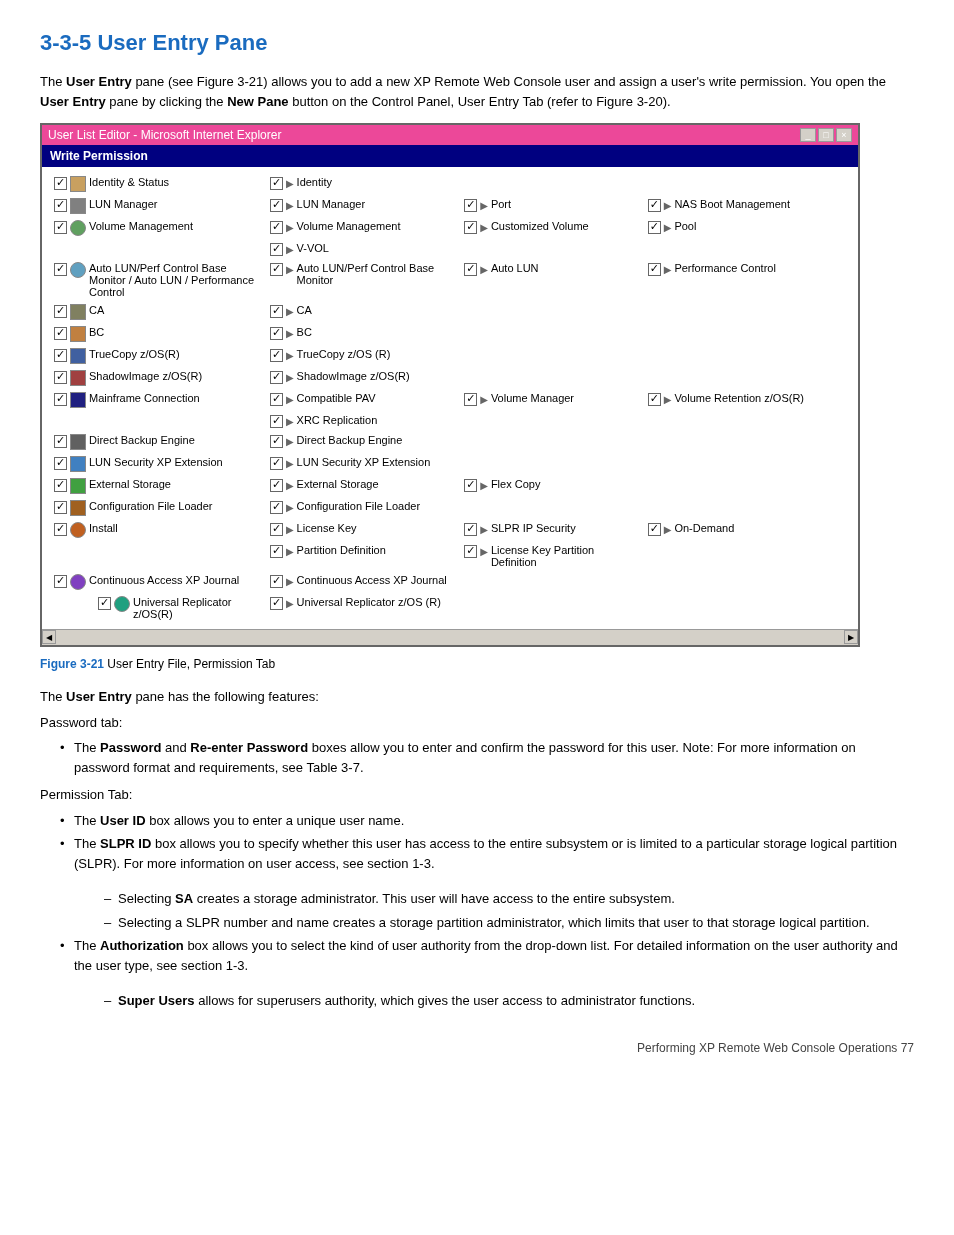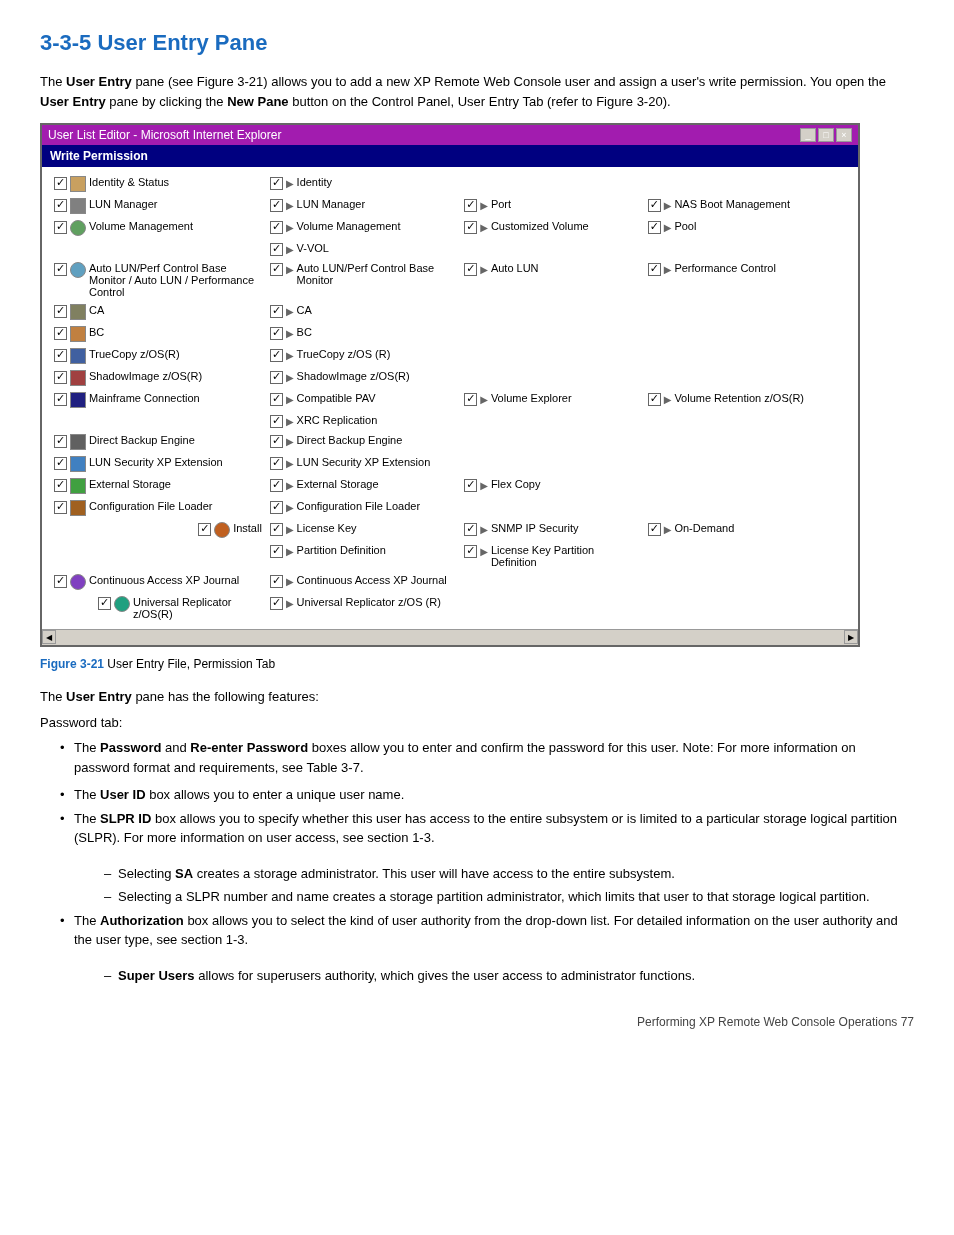--- a/index.html
+++ b/index.html
@@ -28,21 +28,21 @@
 
     
     .window {
       border: 2px solid #666;
       width: 820px;
       background: #d4d0c8;
       margin-bottom: 10px;
       position: relative;
     }
     .window-titlebar {
-      background: #a21caf;
+      background: #ec4899;
       color: #fff;
       font-size: 12px;
       padding: 3px 6px;
       display: flex;
       justify-content: space-between;
       align-items: center;
     }
     .window-controls {
       display: flex;
       gap: 2px;
@@ -415,21 +415,21 @@
               <div style="display:flex;align-items:flex-start;gap:3px;">
                 <span class="check-icon checked"></span>
                 <span class="arrow-icon">▶</span>
                 <span>Compatible PAV</span>
               </div>
             </td>
             <td style="padding:3px 4px; vertical-align:top;">
               <div style="display:flex;align-items:flex-start;gap:3px;">
                 <span class="check-icon checked"></span>
                 <span class="arrow-icon">▶</span>
-                <span>Volume Explorer</span>
+                <span>Volume Manager</span>
               </div>
             </td>
             <td style="padding:3px 4px; vertical-align:top;">
               <div style="display:flex;align-items:flex-start;gap:3px;">
                 <span class="check-icon checked"></span>
                 <span class="arrow-icon">▶</span>
                 <span>Volume Retention z/OS(R)</span>
               </div>
             </td>
           </tr>
@@ -524,38 +524,38 @@
                 <span class="arrow-icon">▶</span>
                 <span>Configuration File Loader</span>
               </div>
             </td>
             <td style="padding:3px 4px;"></td>
             <td style="padding:3px 4px;"></td>
           </tr>
 
           <tr>
             <td style="padding:3px 4px; vertical-align:top;">
-              <div style="display:flex;align-items:flex-start;gap:3px;justify-content:flex-end;">
+              <div style="display:flex;align-items:flex-start;gap:3px;">
                 <span class="check-icon checked"></span>
                 <span style="display:inline-block;width:16px;height:16px;background:#c06020;border:1px solid #888;flex-shrink:0;border-radius:50%;"></span>
                 <span>Install</span>
               </div>
             </td>
             <td style="padding:3px 4px; vertical-align:top;">
               <div style="display:flex;align-items:flex-start;gap:3px;">
                 <span class="check-icon checked"></span>
                 <span class="arrow-icon">▶</span>
                 <span>License Key</span>
               </div>
             </td>
             <td style="padding:3px 4px; vertical-align:top;">
               <div style="display:flex;align-items:flex-start;gap:3px;">
                 <span class="check-icon checked"></span>
                 <span class="arrow-icon">▶</span>
-                <span>SNMP IP Security</span>
+                <span>SLPR IP Security</span>
               </div>
             </td>
             <td style="padding:3px 4px; vertical-align:top;">
               <div style="display:flex;align-items:flex-start;gap:3px;">
                 <span class="check-icon checked"></span>
                 <span class="arrow-icon">▶</span>
                 <span>On-Demand</span>
               </div>
             </td>
           </tr>
@@ -632,20 +632,21 @@
 <div class="figure-caption">
   <span style="color:#1a6bbf; font-weight:bold;">Figure 3-21</span><span> User Entry File, Permission Tab</span>
 </div>
 
 <div class="body-section">
   <p>The <b>User Entry</b> pane has the following features:</p>
   <p>Password tab:</p>
   <ul class="bullet-list">
     <li>The <b>Password</b> and <b>Re-enter Password</b> boxes allow you to enter and confirm the password for this user. Note: For more information on password format and requirements, see Table 3-7.</li>
   </ul>
+  <p>Permission Tab:</p>
   <ul class="bullet-list">
     <li>The <b>User ID</b> box allows you to enter a unique user name.</li>
     <li>The <b>SLPR ID</b> box allows you to specify whether this user has access to the entire subsystem or is limited to a particular storage logical partition (SLPR). For more information on user access, see section 1-3.
       <ul class="sub-bullet-list">
         <li>Selecting <b>SA</b> creates a storage administrator. This user will have access to the entire subsystem.</li>
         <li>Selecting a SLPR number and name creates a storage partition administrator, which limits that user to that storage logical partition.</li>
       </ul>
     </li>
     <li>The <b>Authorization</b> box allows you to select the kind of user authority from the drop-down list. For detailed information on the user authority and the user type, see section 1-3.
       <ul class="sub-bullet-list">

